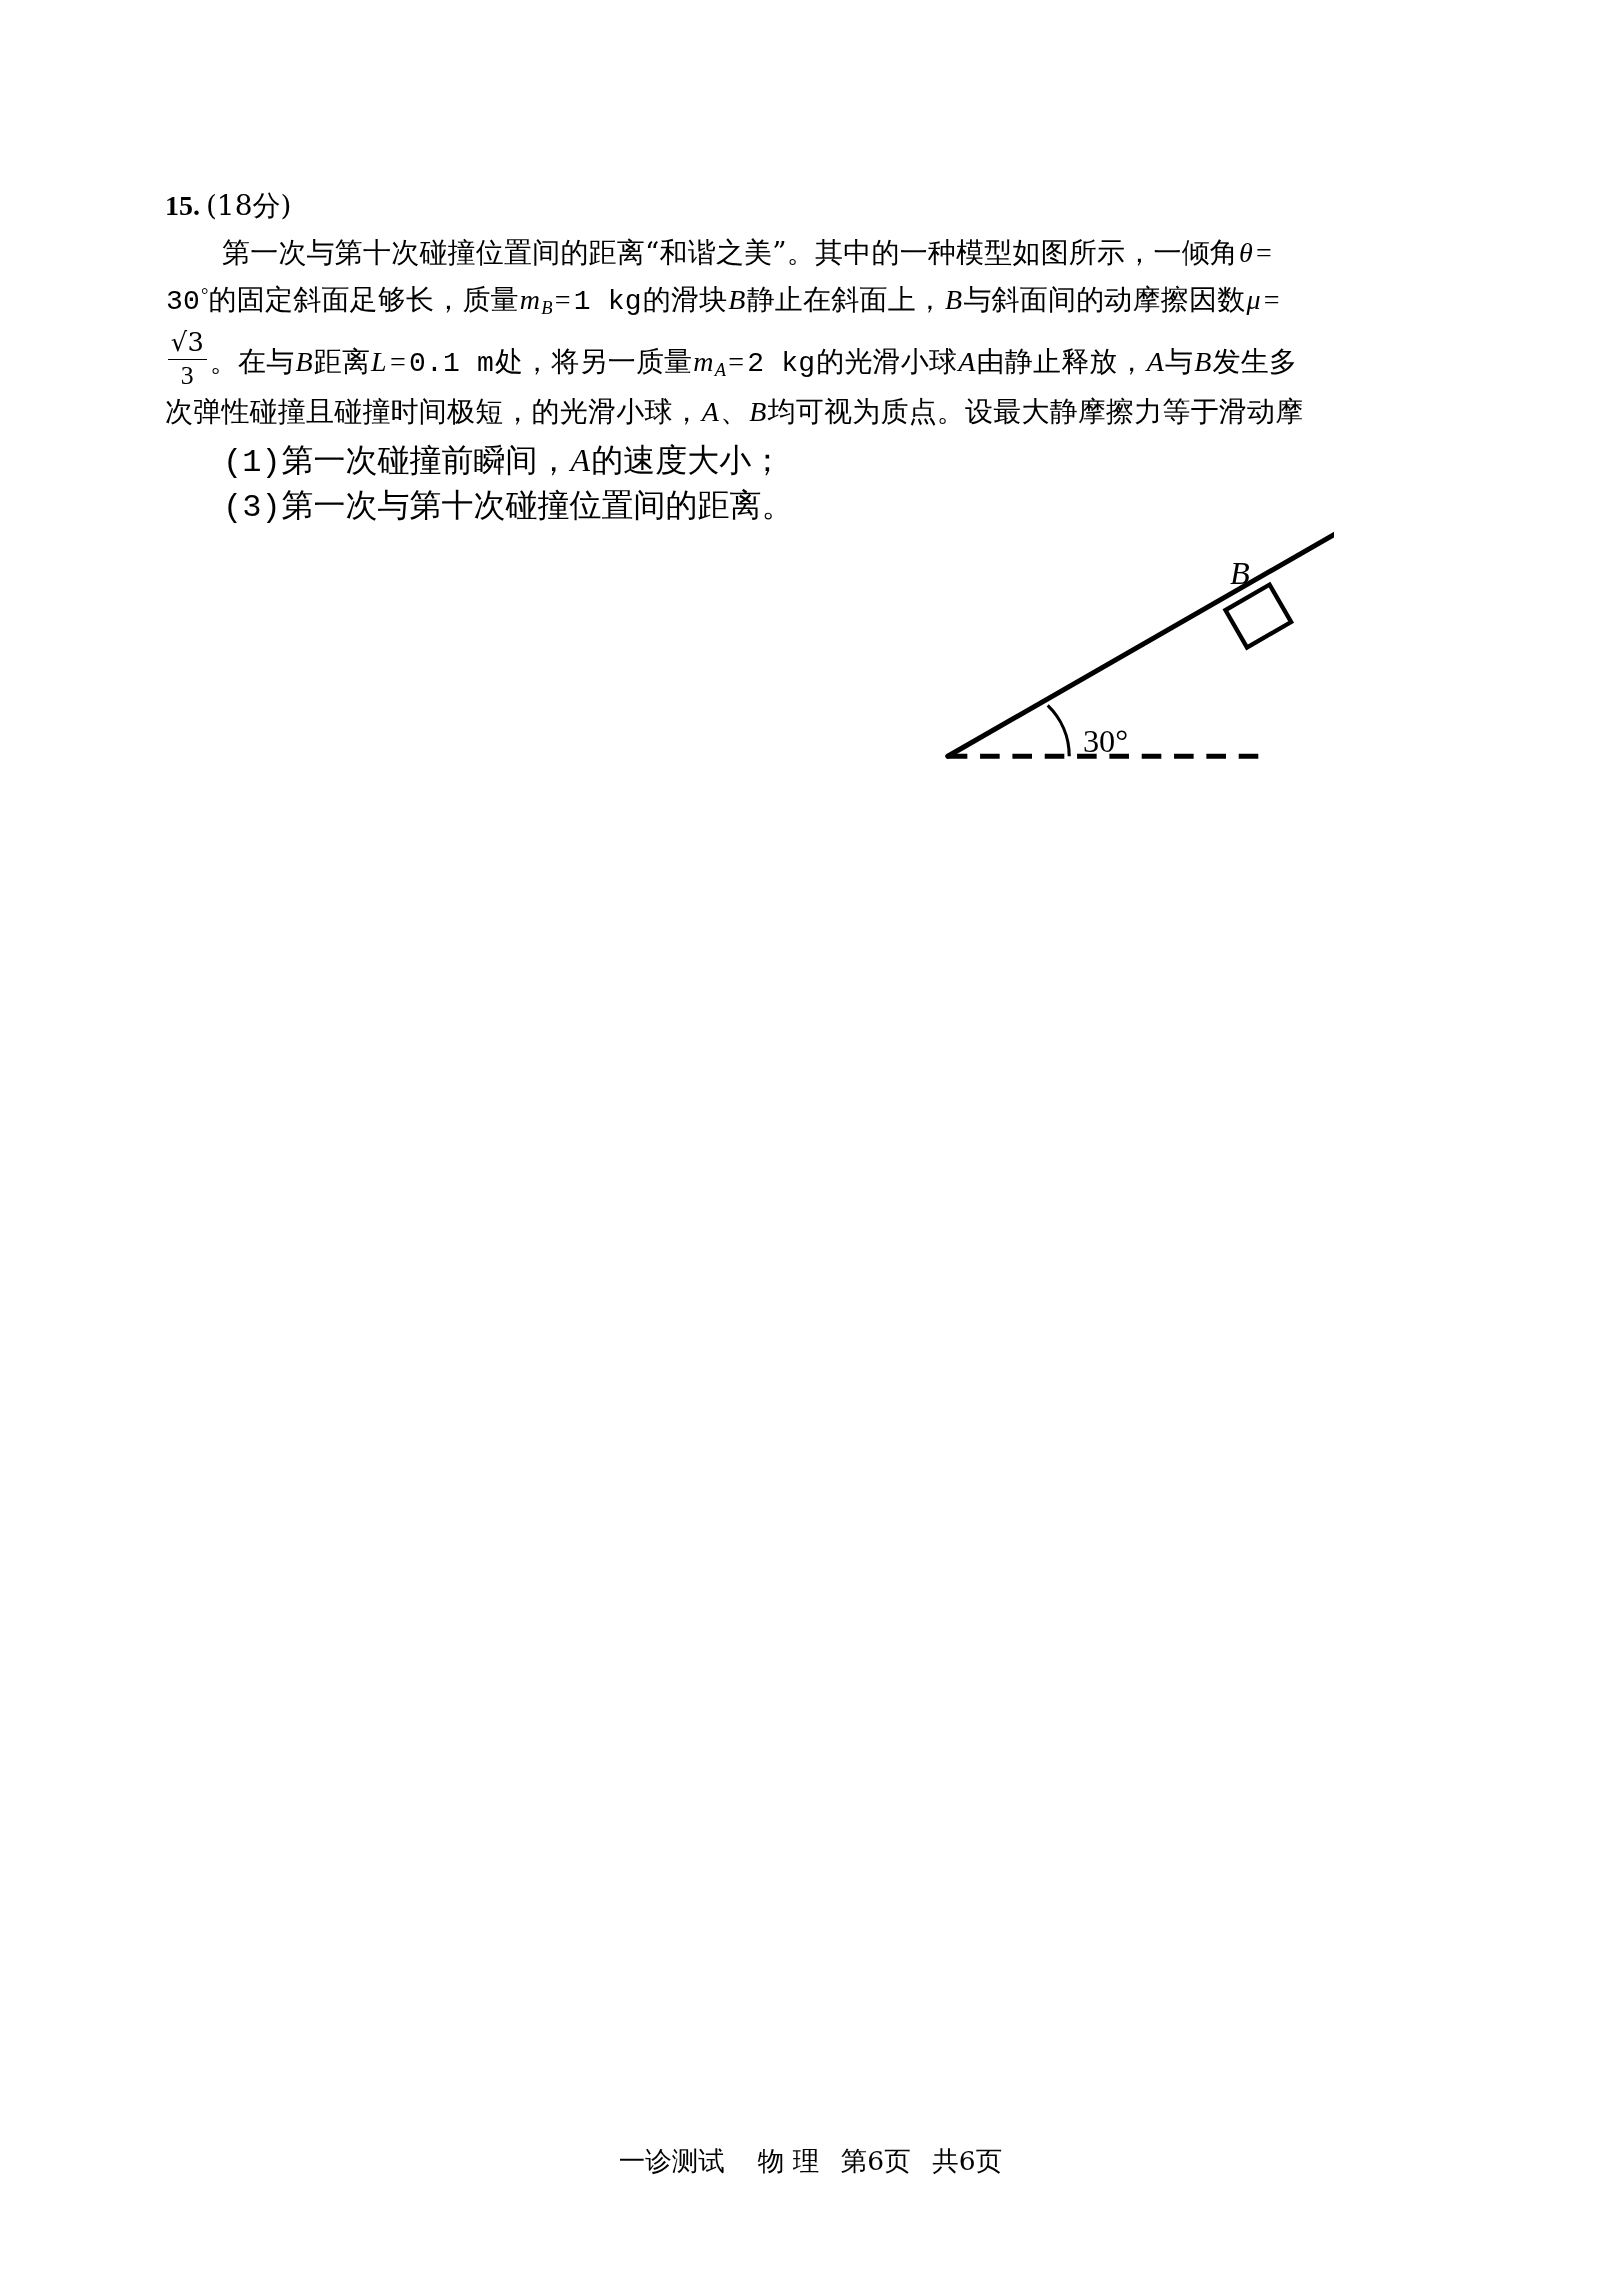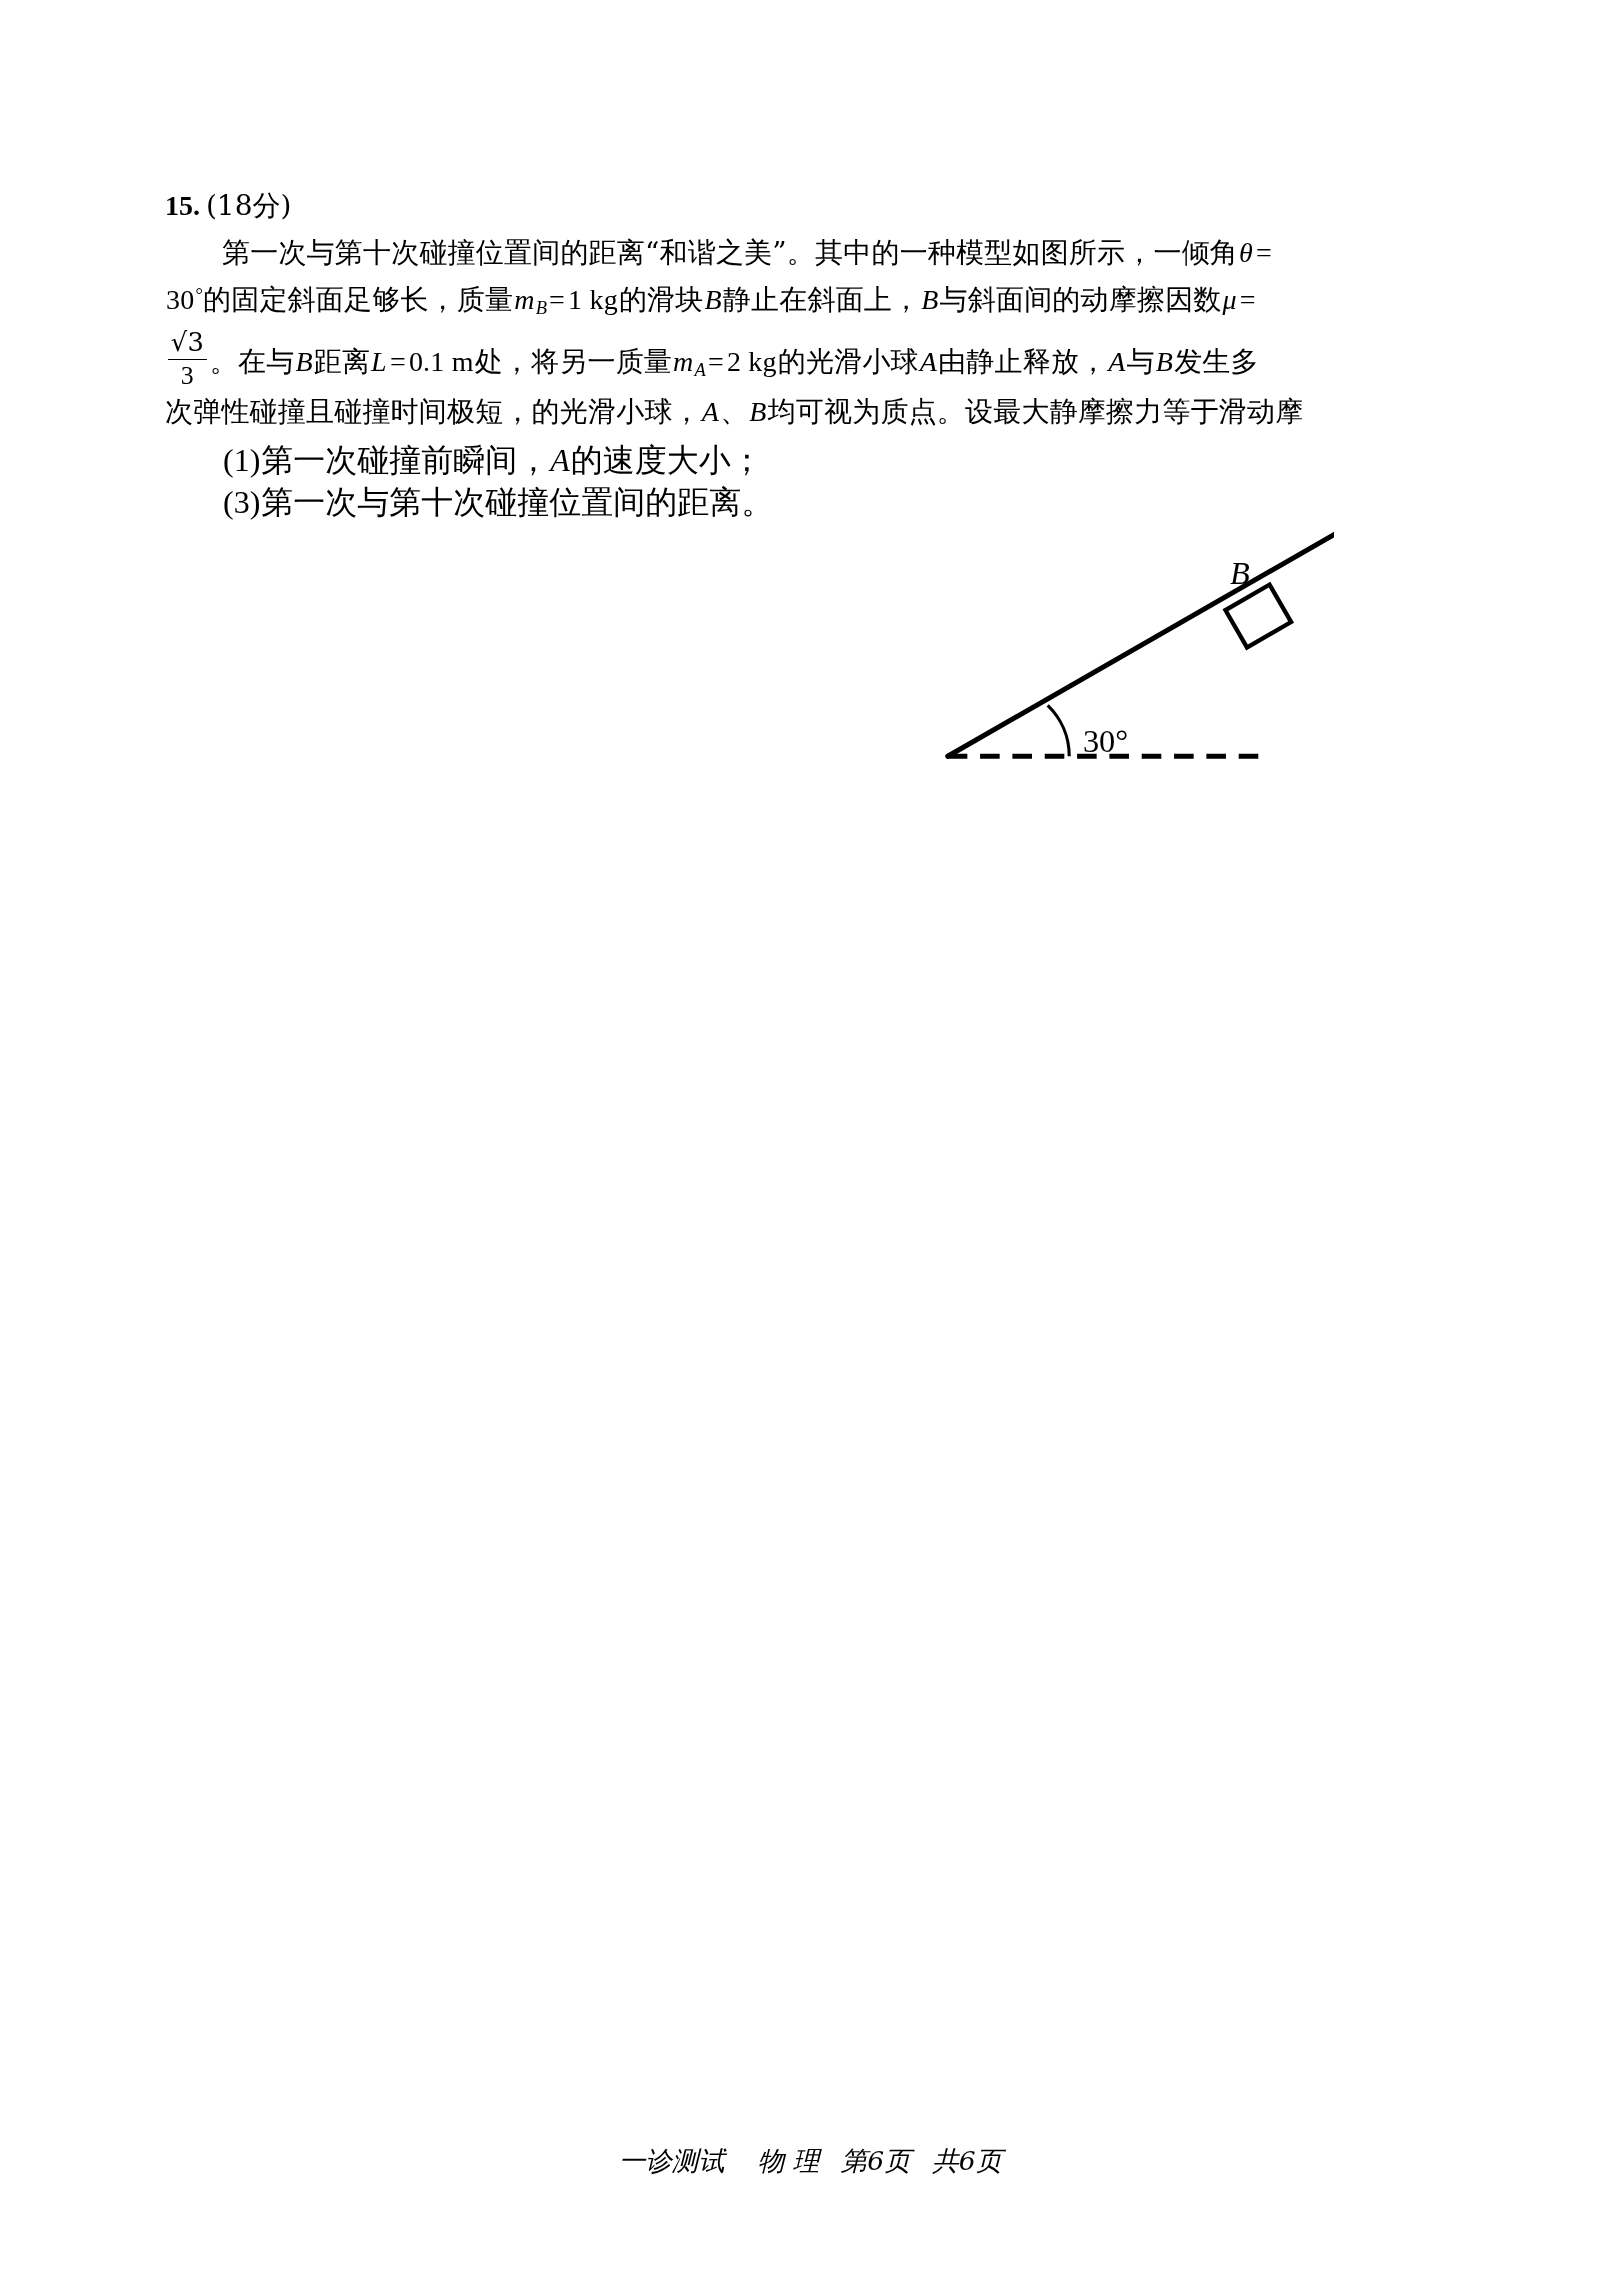--- a/index.html
+++ b/index.html
@@ -62,21 +62,21 @@
     width: 57px;
   }
 
   
   .it {
     font-family: "Liberation Serif", "DejaVu Serif", serif;
     font-style: italic;
     padding: 0 1px;
   }
   .rm {
-    font-family: Liberation Serif, serif;
+    font-family: Liberation Mono, monospace;
     font-style: normal;
     padding: 0 1px;
   }
   .sub {
     font-size: 0.66em;
     vertical-align: -0.28em;
     font-style: italic;
     font-family: "Liberation Serif", "DejaVu Serif", serif;
   }
   .sup {
@@ -143,21 +143,20 @@
 
   
   .footer {
     position: absolute;
     left: 0;
     top: 2143px;
     width: 1621px;
     text-align: center;
     font-size: 26.5px;
     font-family: "DejaVu Serif", "Liberation Serif", serif;
-    font-style: italic;
   }
   .footer .seg {
     display: inline-block;
   }
   .footer .gap-lg { display: inline-block; width: 33px; }
   .footer .gap-sm { display: inline-block; width: 21.6px; }
 </style>
 </head>
 <body>
 

